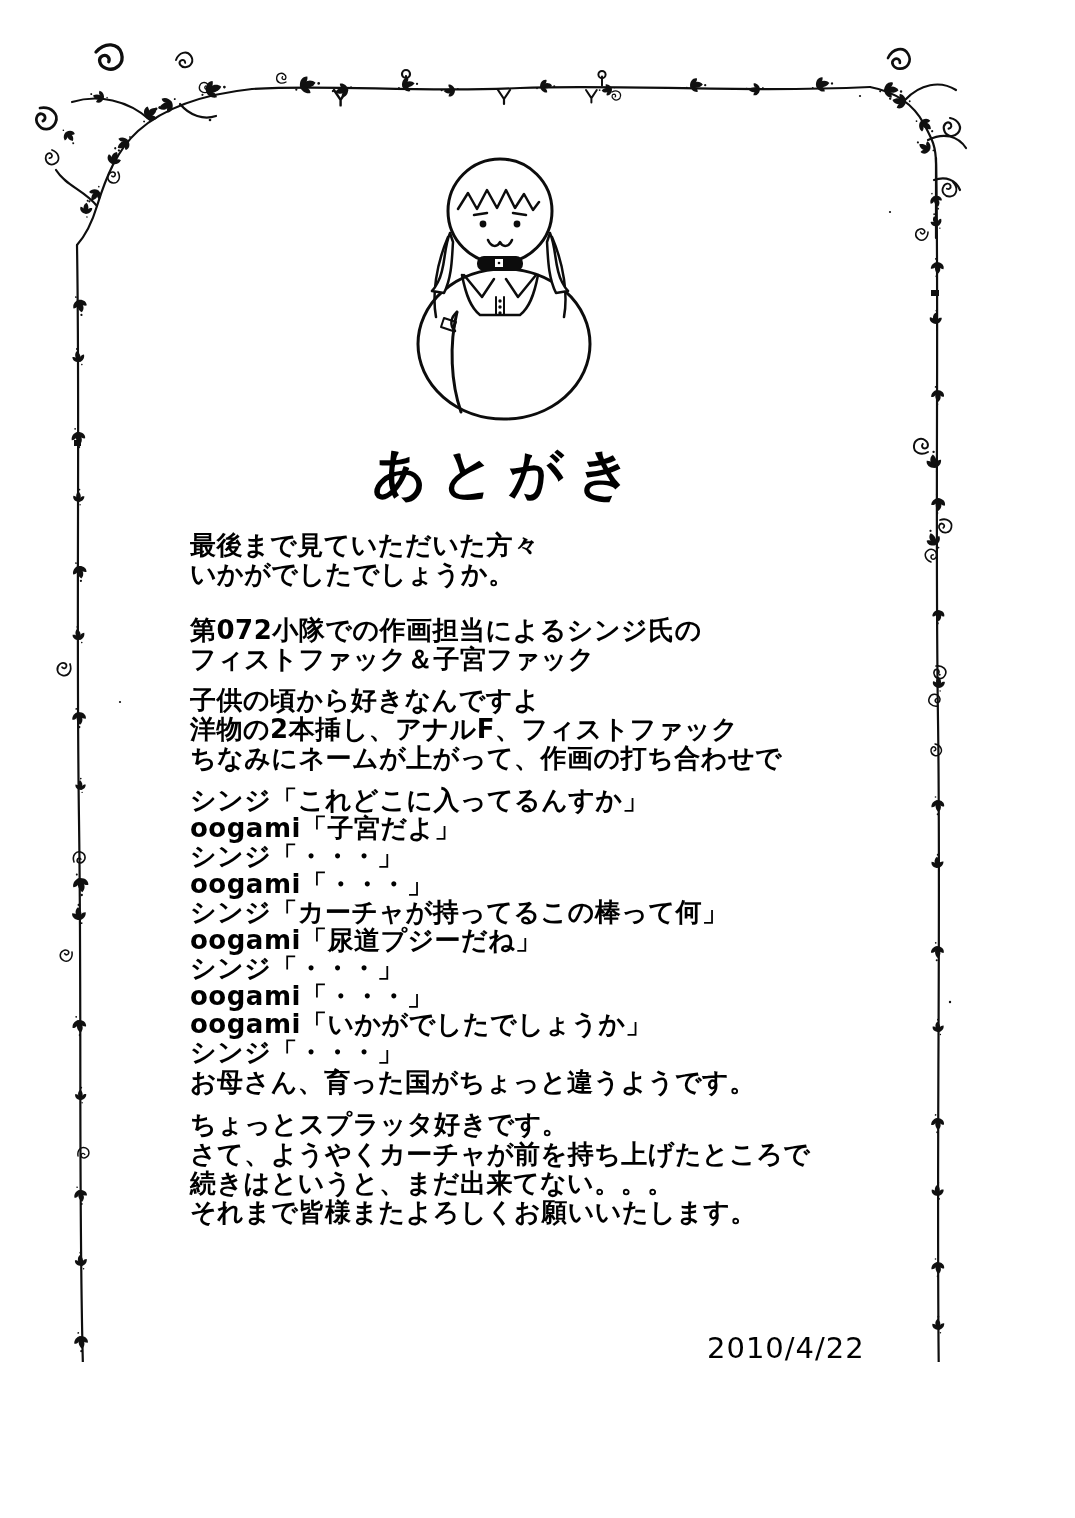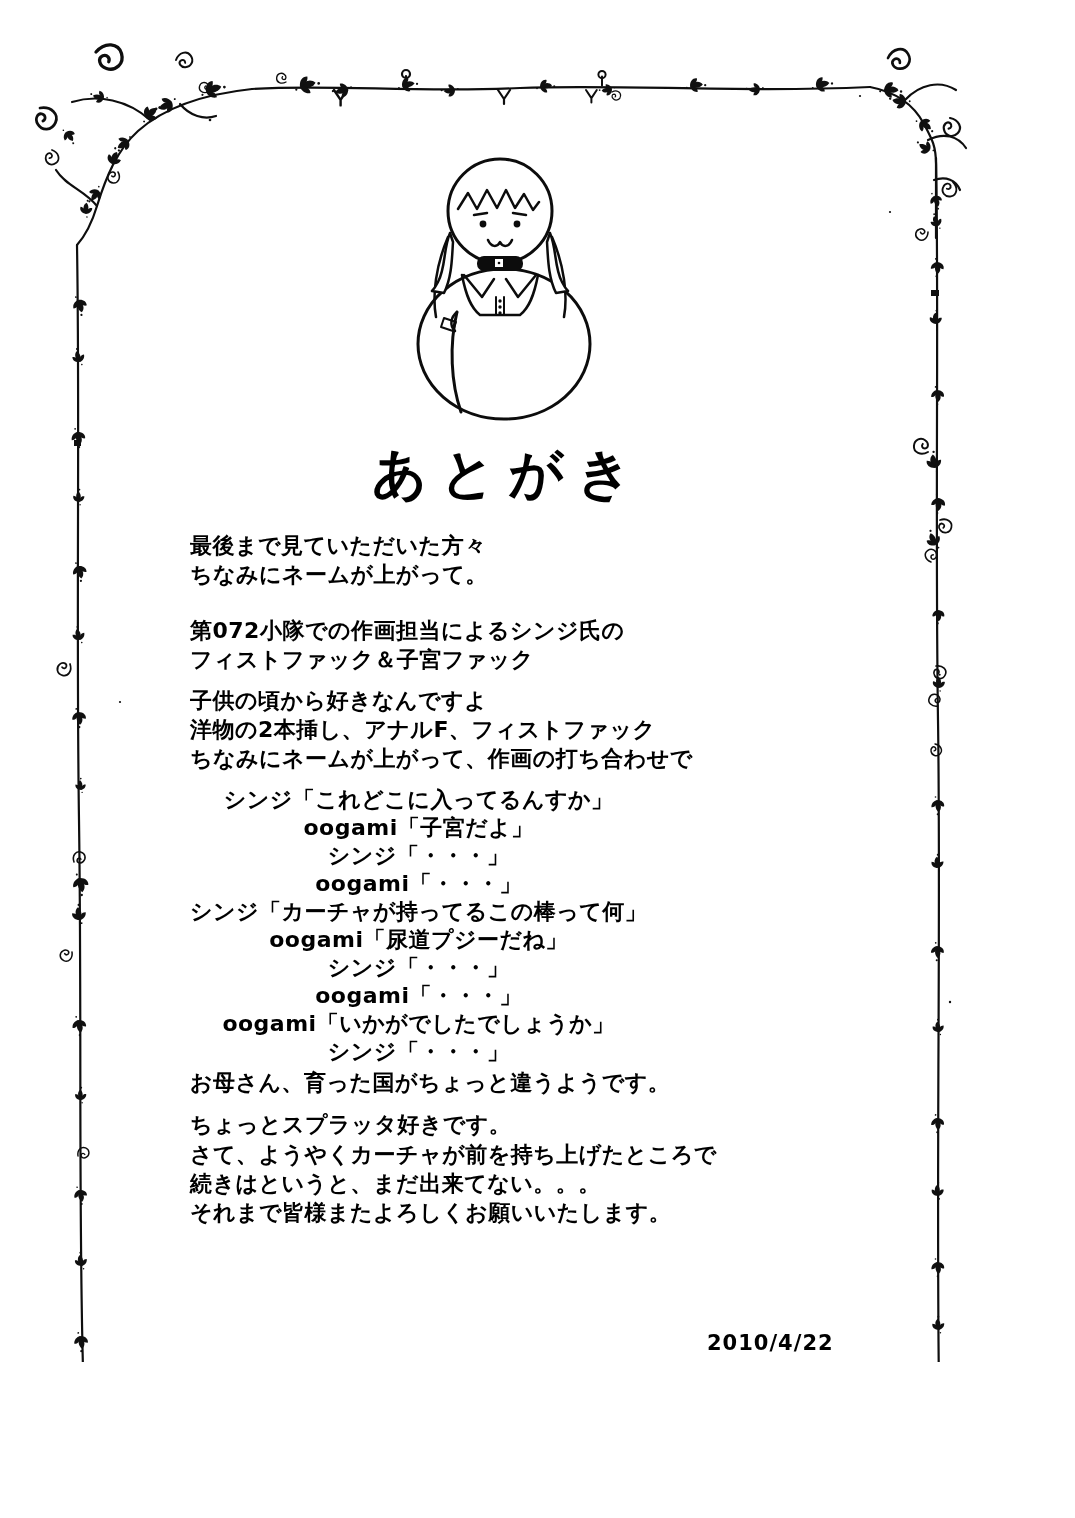--- a/index.html
+++ b/index.html
@@ -14,27 +14,27 @@
   .border-svg { position:absolute; left:0; top:0; width:1075px; height:1518px; }
   .chara-svg  { position:absolute; left:400px; top:145px; width:205px; height:290px; }
 
   .title {
     position:absolute; left:372px; top:438px; margin:0;
     font-size:54px; font-weight:bold; letter-spacing:13px;
     white-space:nowrap;
   }
   .para { position:absolute; left:190px; }
   .text-line {
-    font-size:22px; font-weight:bold; line-height:29px;
+    font-size:26px; font-weight:bold; line-height:29px;
     white-space:pre; letter-spacing:0.5px;
   }
-  .dialogue .text-line { line-height:28px;text-align:center; }
+  .dialogue .text-line { line-height:28px; }
   .date-text {
     position:absolute; left:707px; top:1331px;
-    font-size:21px; font-weight:bold; letter-spacing:1px;
+    font-size:29px; font-weight:normal; letter-spacing:1px;
   }
   .author-signature {
     position:absolute; left:740px; top:1381px;
     font-size:32px; font-weight:bold; letter-spacing:1px;font-style:italic;
   }
 </style>
 </head>
 <body>
 
 <div class="page">
@@ -242,21 +242,21 @@
 
     <rect x="77" y="111" width="46" height="15" rx="7" fill="#0c0c0c"></rect>
     <rect x="95" y="114" width="8" height="8" fill="#ffffff"></rect>
     <circle cx="99" cy="118" r="1.3" fill="#0c0c0c"></circle>
   </svg>
 
   <h1 class="title">あとがき</h1>
 
   <div class="para" style="top:531px">
     <div class="text-line">最後まで見ていただいた方々</div>
-    <div class="text-line">ちなみにネームが上がって。</div>
+    <div class="text-line">いかがでしたでしょうか。</div>
   </div>
 
   <div class="para" style="top:616px">
     <div class="text-line">第072小隊での作画担当によるシンジ氏の</div>
     <div class="text-line">フィストファック＆子宮ファック</div>
   </div>
 
   <div class="para" style="top:686px">
     <div class="text-line">子供の頃から好きなんですよ</div>
     <div class="text-line">洋物の2本挿し、アナルF、フィストファック</div>

